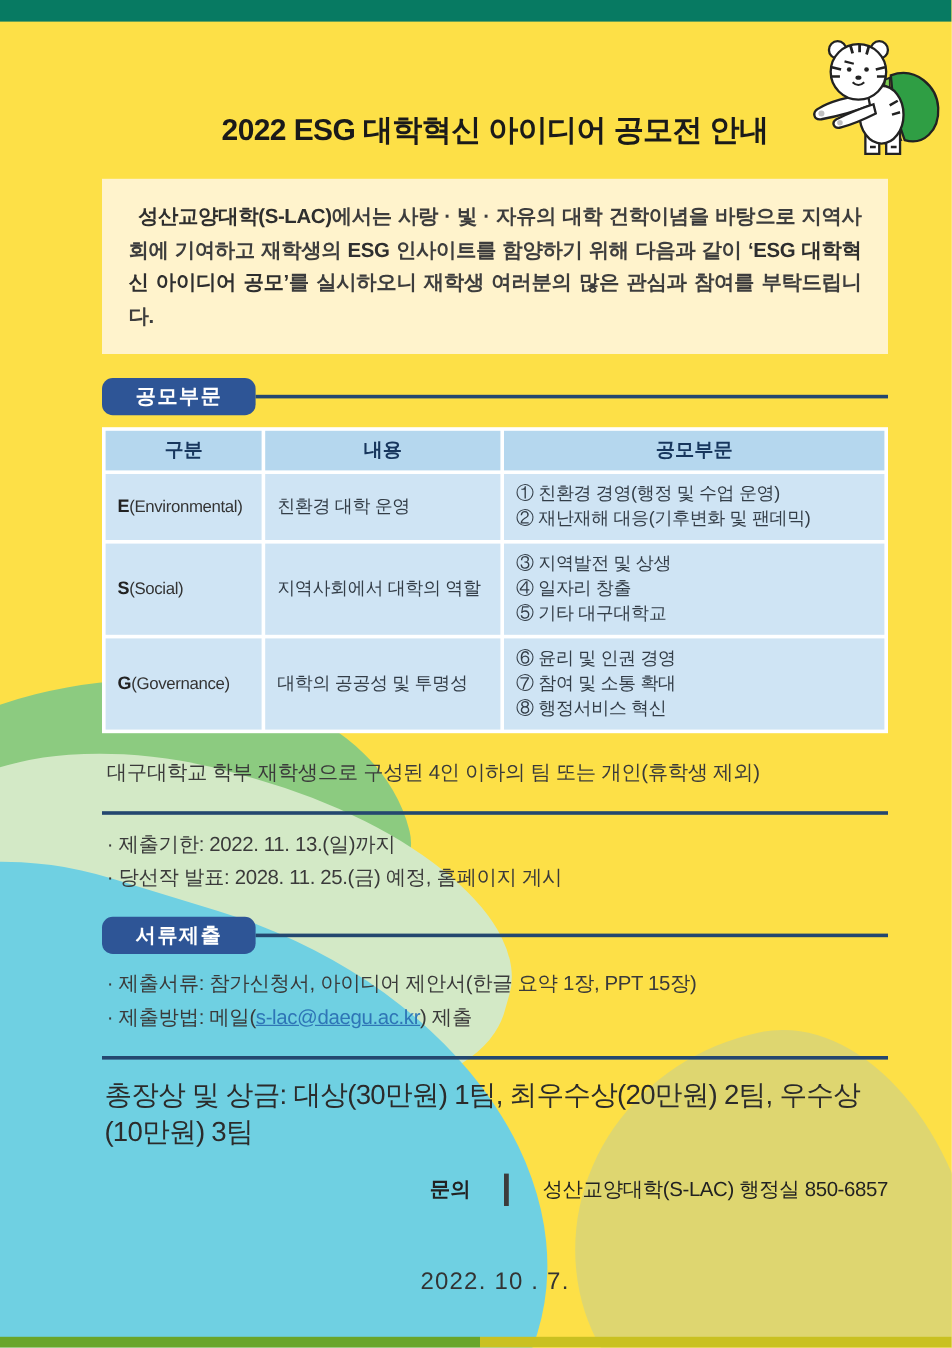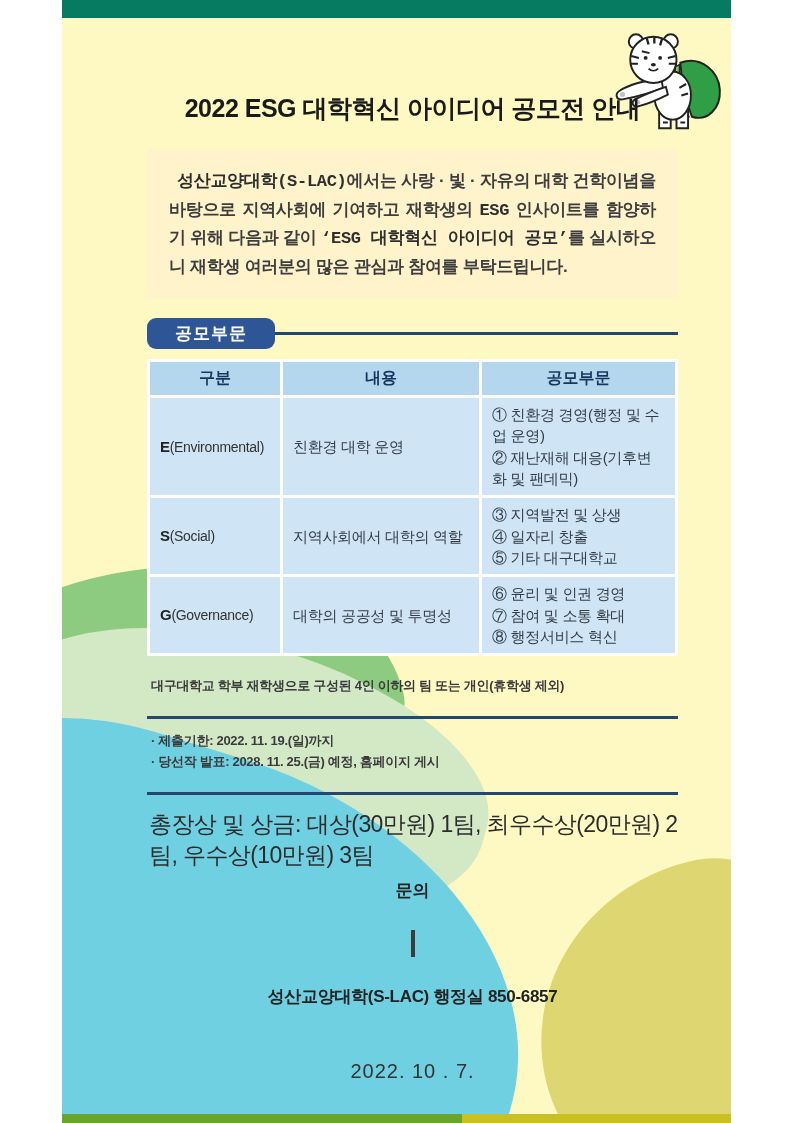--- a/index.html
+++ b/index.html
@@ -1,17 +1,17 @@
 <!DOCTYPE html>
 <html><head>
 <meta charset="utf-8">
 <style>
   html,body{margin:0;padding:0;}
   body{background:#ffffff;font-family:"Liberation Sans",sans-serif;}
-  .page{position:relative;width:669px;height:1123px;overflow:hidden;background:#fef9c3;margin:0 auto;}
+  .page{position:relative;width:793px;height:1123px;overflow:hidden;background:#fde047;margin:0 auto;}
 
   
   .topbar{position:absolute;top:0;left:0;width:793px;height:18px;background:#077a62;z-index:3;}
   .bottombar{position:absolute;bottom:0;left:0;width:793px;height:9px;display:flex;z-index:3;}
   .bb-green{width:400px;height:100%;background:#69a52a;}
   .bb-yellow{flex:1;height:100%;background:#c9c121;}
 
   
   .blob{position:absolute;z-index:0;}
   .blob-green{left:-160px;top:568px;width:500px;height:300px;background:#8ccb80;
@@ -24,44 +24,44 @@
     border-radius:58% 42% 46% 54% / 52% 60% 40% 48%;transform:rotate(-12deg);z-index:1;}
 
   .tiger{position:absolute;right:4px;top:30px;width:128px;height:106px;z-index:2;}
 
   .content{position:relative;z-index:2;padding:0 53px 0 85px;}
 
   .title{margin:92px 0 0 0;text-align:center;font-size:25px;font-weight:bold;color:#1a1a1a;letter-spacing:-0.5px;}
 
   .intro{margin-top:24px;background:#fff3cc;padding:18px 22px;}
   .intro-p{margin:0;font-size:17px;font-weight:600;color:#3d3d3d;line-height:1.62;text-align:justify;text-indent:8px;letter-spacing:-0.3px;}
-  .intro-p .b{font-weight:800;color:#2e2e2e;font-family:Liberation Mono, monospace;}
+  .intro-p .b{font-weight:800;color:#2e2e2e;}
 
   .sec{margin-top:20px;}
   .sec-head{display:flex;align-items:center;}
   .badge{display:inline-flex;align-items:center;justify-content:center;min-width:128px;height:31px;
     background:#2e5596;color:#ffffff;font-size:17px;font-weight:bold;border-radius:9px;letter-spacing:1px;}
   .rule{flex:1;height:3px;background:#24476f;}
 
   table.tbl{margin-top:10px;border-collapse:separate;border-spacing:3px;background:#ffffff;width:100%;table-layout:fixed;}
   .tbl th{background:#b5d7ee;color:#17365d;font-size:16px;font-weight:bold;padding:6px 4px;}
   .tbl td{background:#cfe4f4;color:#333d47;font-size:15px;padding:6px 10px;vertical-align:middle;line-height:1.42;letter-spacing:-0.3px;}
   .col1{width:130px;}.col2{width:196px;}
   .cat{font-weight:bold;color:#222;}
   .catsuf{font-size:14px;color:#333;margin-top:44px;}
 
-  .sec-body{margin:12px 0 0 4px;font-size:13px;color:#3a3a3a;line-height:1.5;letter-spacing:-0.3px;font-weight:bold;}
+  .sec-body{margin:12px 0 0 4px;font-size:17px;color:#3a3a3a;line-height:1.5;letter-spacing:-0.3px;}
   .sec-body .line{margin:2px 0;}
   a.email{color:#2e75b6;text-decoration:underline;}
 
   .prize{margin:14px 0 0 2px;font-size:23px;color:#2b2b2b;letter-spacing:-0.6px;}
-  .contact{display:flex;justify-content:flex-end;align-items:center;gap:28px;margin-top:8px;flex-direction:column;}
+  .contact{display:flex;justify-content:flex-end;align-items:center;gap:28px;margin-top:19px;}
   .contact-label{font-size:17px;font-weight:bold;color:#222;}
   .contact-bar{width:4px;height:27px;background:#3c3c3c;}
-  .contact-text{font-size:17px;font-weight:bold;color:#222;letter-spacing:-0.3px;}
+  .contact-text{font-size:17px;font-weight:normal;color:#222;letter-spacing:-0.3px;}
 
   .date{margin-top:52px;text-align:center;font-size:20px;color:#333;letter-spacing:1px;}
 </style>
 </head>
 <body>
 
 <div class="page">
   <div class="topbar"></div>
 
   <div class="blob blob-green"></div>
@@ -150,25 +150,35 @@
 
     <section class="sec">
       <div class="sec-body">대구대학교 학부 재학생으로 구성된 4인 이하의 팀 또는 개인(휴학생 제외)</div>
     </section>
 
     <section class="sec">
       <div class="sec-head">
         <span class="rule"></span>
       </div>
       <div class="sec-body">
-        <div class="line">· 제출기한: 2022. 11. 19.(일)까지</div>
+        <div class="line">· 제출기한: 2022. 11. 13.(일)까지</div>
         <div class="line">· 당선작 발표: 2028. 11. 25.(금) 예정, 홈페이지 게시</div>
       </div>
     </section>
 
+    <section class="sec">
+      <div class="sec-head">
+        <span class="badge">서류제출</span>
+        <span class="rule"></span>
+      </div>
+      <div class="sec-body">
+        <div class="line">· 제출서류: 참가신청서, 아이디어 제안서(한글 요약 1장, PPT 15장)</div>
+        <div class="line"><span>· 제출방법: 메일(</span><a class="email" href="#">s-lac@daegu.ac.kr</a><span>) 제출</span></div>
+      </div>
+    </section>
 
     <section class="sec">
       <div class="sec-head">
         <span class="rule"></span>
       </div>
       <div class="prize">총장상 및 상금: 대상(30만원) 1팀, 최우수상(20만원) 2팀, 우수상(10만원) 3팀</div>
       <div class="contact">
         <span class="contact-label">문의</span>
         <span class="contact-bar"></span>
         <span class="contact-text">성산교양대학(S-LAC) 행정실 850-6857</span>

